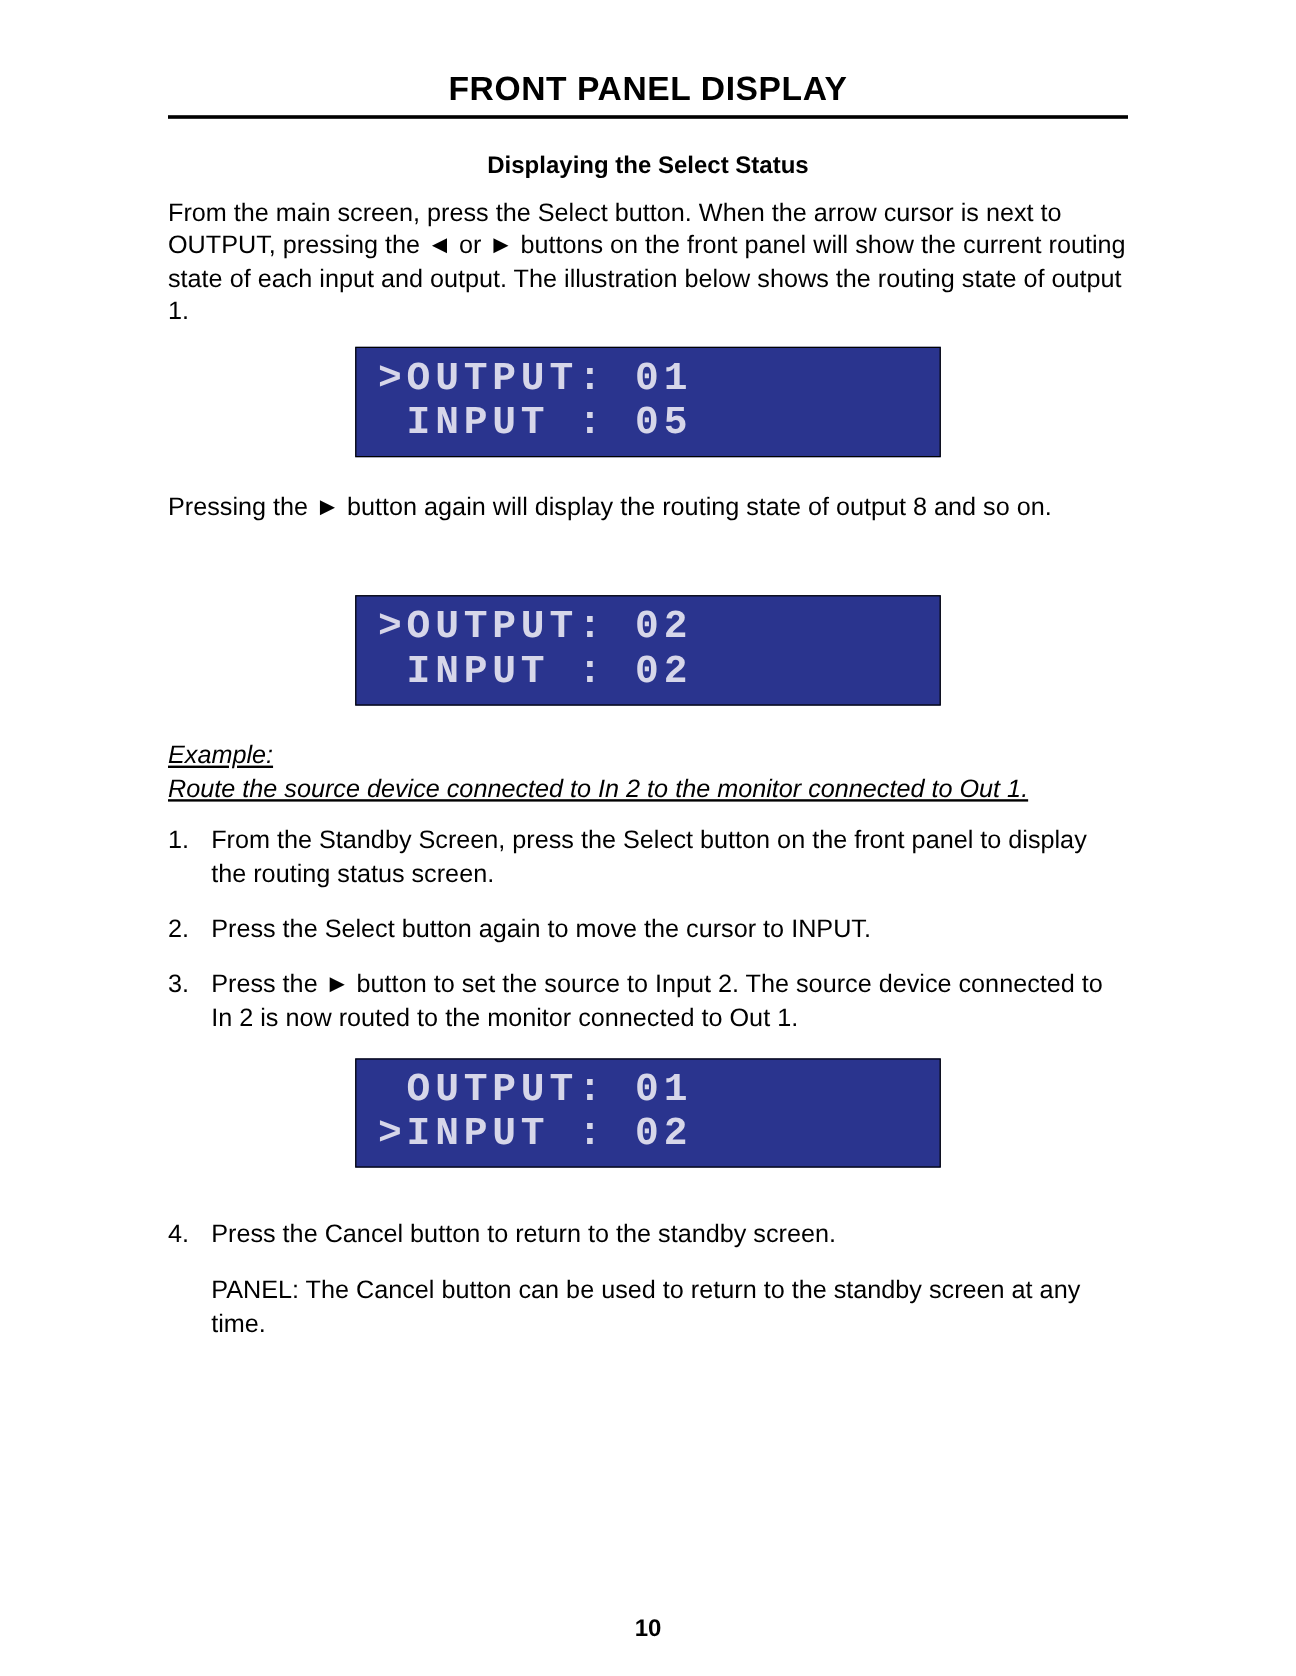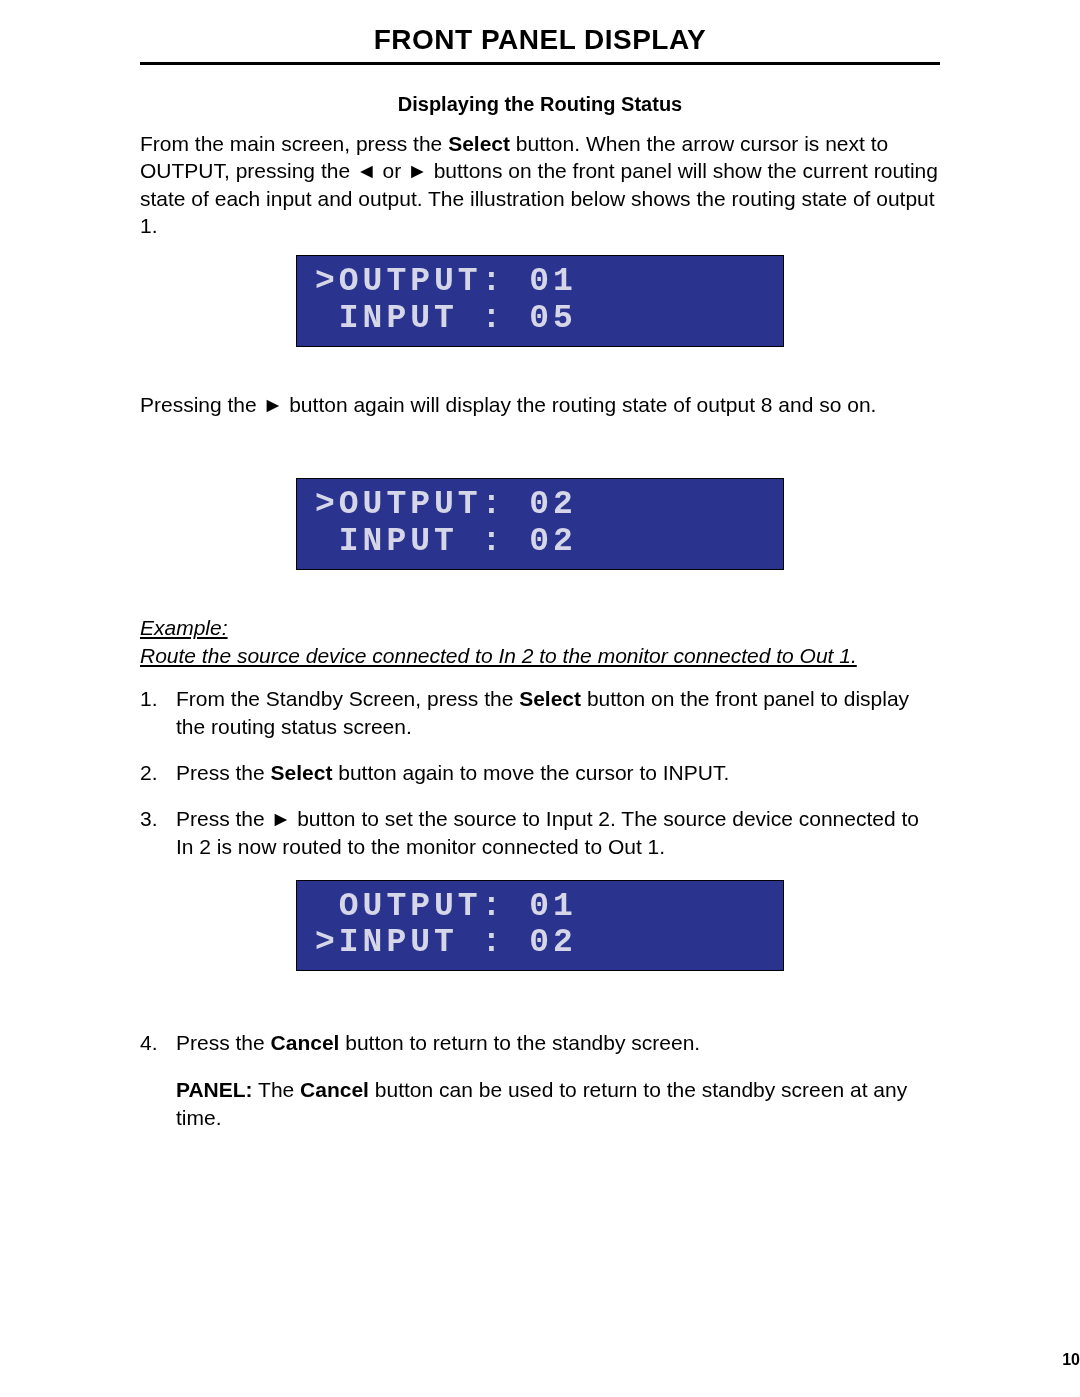--- a/index.html
+++ b/index.html
@@ -6,21 +6,21 @@
     margin: 0;
     padding: 0;
     background: #fff;
     font-family: Arial, Helvetica, sans-serif;
     color: #000;
   }
   .page {
     width: 1080px;
     height: 1397px;
     box-sizing: border-box;
-    padding: 24px 140px 40px 140px;
+    padding: 58px 140px 40px 140px;
     position: relative;
   }
   .title {
     font-size: 28px;
     font-weight: bold;
     text-align: center;
     letter-spacing: 0.5px;
     padding-bottom: 6px;
     border-bottom: 3px solid #000;
     margin-bottom: 28px;
@@ -35,26 +35,26 @@
     font-size: 21px;
     line-height: 1.3;
     margin: 0 0 16px 0;
     text-align: left;
   }
   .italic {
     font-style: italic;
     text-decoration: underline;
   }
   .bold {
-    font-weight: bold;
+    font-weight: normal;
     margin-top: 48px;
   }
   .lcd {
     width: 488px;
-    margin: 14px auto 44px auto;
+    margin: 14px auto 28px auto;
     background: #2a348e;
     padding: 8px 0 8px 18px;
     box-sizing: border-box;
     border: 1px solid #000;
   }
   .lcd-line {
     font-family: "Courier New", monospace;
     font-size: 33px;
     color: #d6d6e9;
     letter-spacing: 4px;
@@ -75,34 +75,34 @@
     flex: none;
   }
   .list-body {
     flex: 1;
   }
   .pagenum {
     position: absolute;
     bottom: 28px;
     left: 0;
     right: 0;
-    text-align: right;
-    font-size: 16px;
+    text-align: center;
+    font-size: 20px;
     font-weight: bold;
     margin-top: 17px;
   }
 </style>
 </head>
 <body>
 
 <div class="page">
 
   <div class="title">FRONT PANEL DISPLAY</div>
 
-  <div class="subheading">Displaying the Routing Status</div>
+  <div class="subheading">Displaying the Select Status</div>
 
   <p class="para">
     <span>From the main screen, press the </span><span class="bold">Select</span><span> button.  When the arrow cursor is next to OUTPUT, pressing the ◄ or ► buttons on the front panel will show the current routing state of each input and output.  The illustration below shows the routing state of output 1.</span>
   </p>
 
   <div class="lcd">
     <div class="lcd-line">&gt;OUTPUT: 01</div>
     <div class="lcd-line"> INPUT : 05</div>
   </div>
 

